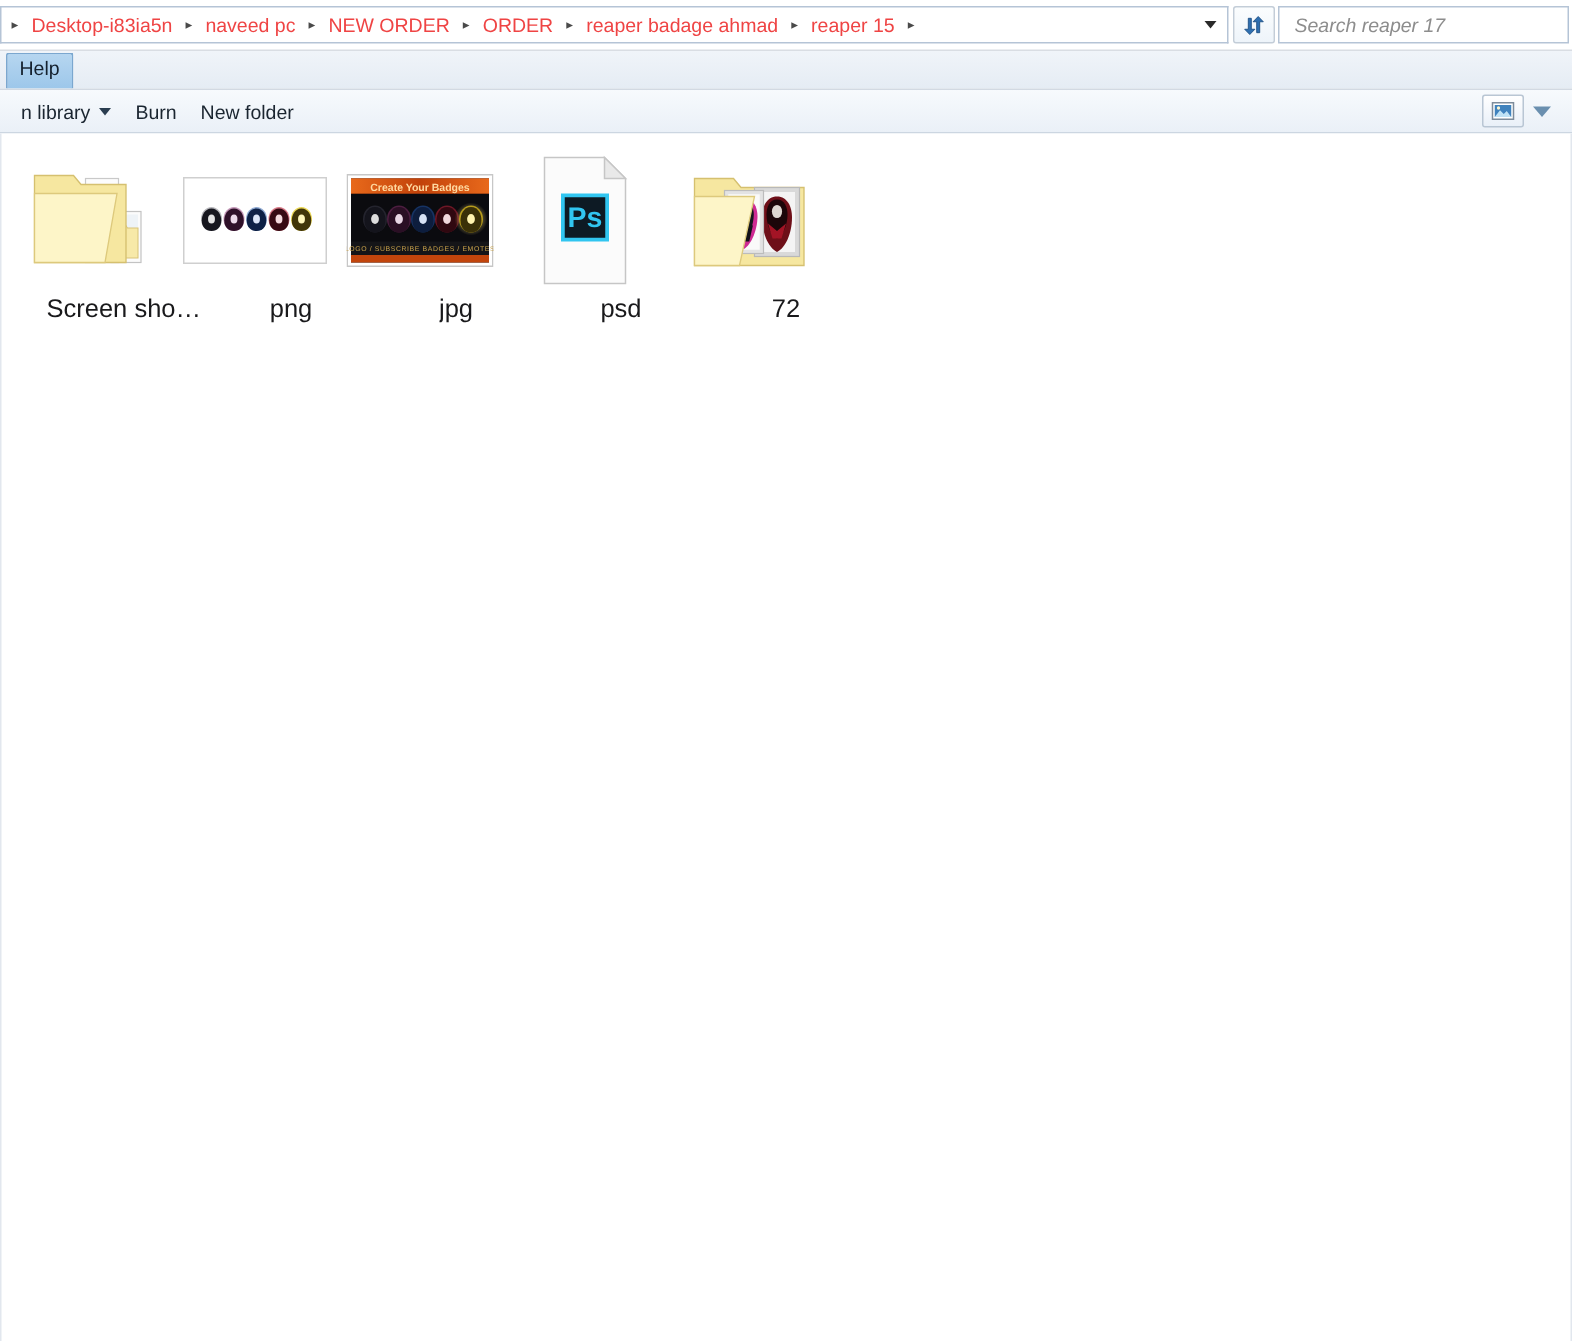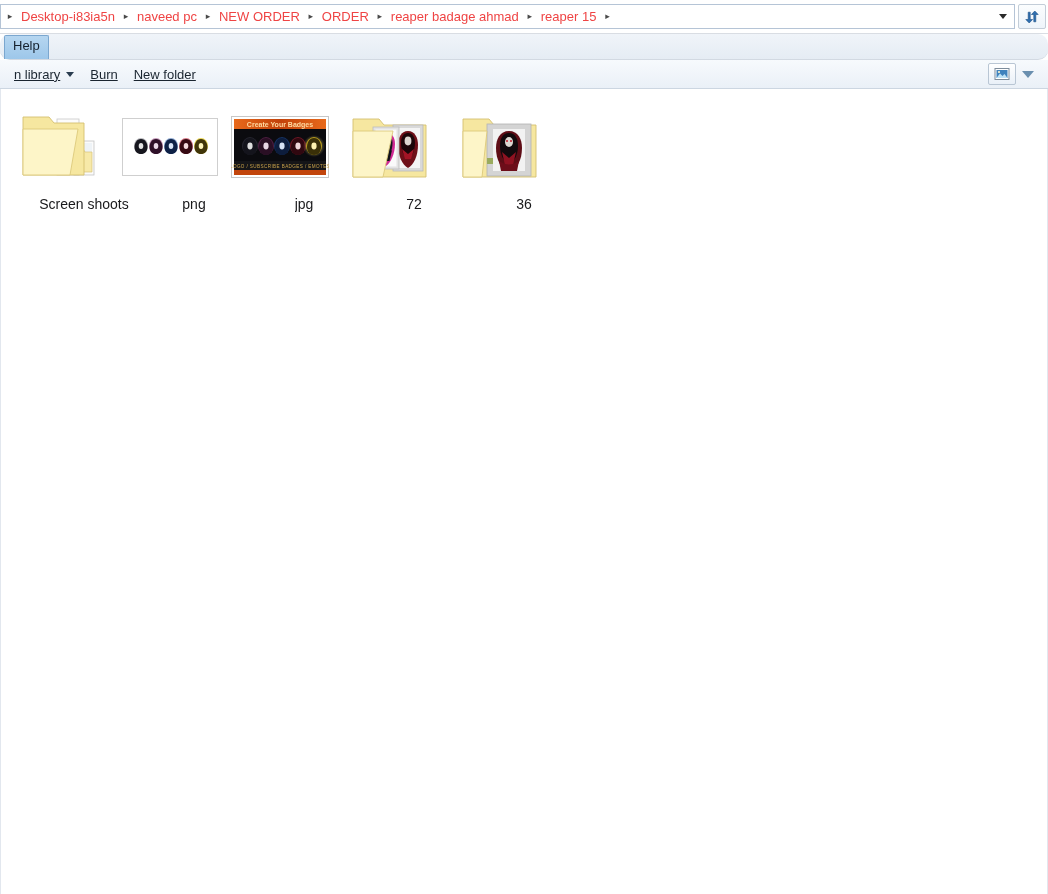--- a/index.html
+++ b/index.html
@@ -93,21 +93,20 @@
   }
 
   
   .menubar {
     height: 25px;
     background: linear-gradient(to bottom,#f0f4f9 0%,#e5ecf4 100%);
     border-bottom: 1px solid #d2d9e2;
     display: flex;
     align-items: flex-end;
     padding-left: 4px;
-    border-radius: 10px;
   }
   .menu-item {
     font-size: 13px;
     color: #15212e;
     padding: 3px 9px 4px 9px;
     line-height: 1.3;
   }
   .menu-item.active {
     background: linear-gradient(to bottom,#b6d6f0 0%,#9dc7ea 100%);
     border: 1px solid #7ba7cf;
@@ -127,21 +126,20 @@
   }
   .tb-item {
     font-size: 13px;
     color: #1a2530;
     padding: 3px 8px;
     border-radius: 2px;
     white-space: nowrap;
     display: flex;
     align-items: center;
     gap: 6px;
-    text-decoration: underline;
   }
   .tb-caret {
     width: 0; height: 0;
     border-left: 4px solid transparent;
     border-right: 4px solid transparent;
     border-top: 5px solid #2a3d50;
   }
   .tb-spacer { flex: 1 1 auto; }
   .view-btn {
     width: 26px; height: 20px;
@@ -186,21 +184,21 @@
   }
   .thumb-wrap {
     height: 100px;
     width: 104px;
     display: flex;
     align-items: center;
     justify-content: center;
     position: relative;
   }
   .item-label {
-    font-size: 14px;
+    font-size: 17px;
     color: #19191b;
     text-align: center;
     line-height: 1.1;
     max-width: 106px;
     white-space: nowrap;
     overflow: hidden;
     text-overflow: ellipsis;
     margin-left: 48px;
   }
 </style>
@@ -229,20 +227,23 @@
     <span class="caret-dn"></span>
   </div>
 
   <div class="refresh-btn">
     <svg width="16" height="16" viewBox="0 0 16 16">
       <path d="M4.2 3.2 L4.2 10.5 L1.8 10.5 L5.2 14.0 L8.6 10.5 L6.2 10.5 L6.2 3.2 Z" fill="#2f6fb0" stroke="#1d4f85" stroke-width="0.6"></path>
       <path d="M11.8 12.8 L11.8 5.5 L14.2 5.5 L10.8 2.0 L7.4 5.5 L9.8 5.5 L9.8 12.8 Z" fill="#2f6fb0" stroke="#1d4f85" stroke-width="0.6"></path>
     </svg>
   </div>
 
+  <div class="searchbox">
+    <span class="ph">Search reaper 17</span>
+  </div>
 </div>
 
 <div class="menubar">
   <div class="menu-item active">Help</div>
 </div>
 
 <div class="toolbar">
   <div class="tb-item">
     <span>n library</span>
     <span class="tb-caret"></span>
@@ -367,20 +368,32 @@
           </g>
 
           <rect x="3" y="45" width="92" height="9" fill="#151518"></rect>
           <text x="49" y="51.5" font-family="Liberation Sans, sans-serif" font-size="4.6" fill="#c9a24a" text-anchor="middle" letter-spacing="0.4">LOGO / SUBSCRIBE BADGES / EMOTES</text>
           <rect x="3" y="54" width="92" height="5" fill="#c2450c"></rect>
         </svg>
       </div>
       <div class="item-label">jpg</div>
     </div>
 
+    <div class="item">
+      <div class="thumb-wrap">
+        <svg width="66" height="88" viewBox="0 0 66 88">
+          <path d="M6 2 h40 l14 14 v70 h-54 z" fill="#fbfbfb" stroke="#c6c6c6" stroke-width="1"></path>
+          <path d="M46 2 v14 h14 z" fill="#e9e9e9" stroke="#c6c6c6" stroke-width="1"></path>
+          <rect x="17" y="26" width="32" height="32" fill="#31c5f0"></rect>
+          <rect x="19.5" y="28.5" width="27" height="27" fill="#0d1a24"></rect>
+          <text x="33" y="48" font-family="Liberation Sans, sans-serif" font-size="19" font-weight="bold" fill="#31c5f0" text-anchor="middle">Ps</text>
+        </svg>
+      </div>
+      <div class="item-label">psd</div>
+    </div>
 
     <div class="item">
       <div class="thumb-wrap">
         <svg width="86" height="84" viewBox="0 0 86 84">
           <path d="M6 14 h26 l5 6 h42 v52 h-73 z" fill="#f6e7a0" stroke="#d5c06f" stroke-width="0.9"></path>
 
           <g>
             <rect x="46" y="20" width="30" height="46" fill="#d9d9d9" stroke="#b8b8b8" stroke-width="0.8"></rect>
             <rect x="49" y="23" width="24" height="40" fill="#f4f4f4"></rect>
             <path d="M61 26 c7 0 10 7 10 14 c0 10 -4 20 -10 23 c-6 -3 -10 -13 -10 -23 c0 -7 3 -14 10 -14 z" fill="#6e0f18"></path>
@@ -398,36 +411,15 @@
             <path d="M33 45 l6 5 l6 -5 l-2.5 11 h-7 z" fill="#111118"></path>
           </g>
 
           <path d="M6 26 h40 l-10 46 h-30 z" fill="#fdf5c8" stroke="#ddc97c" stroke-width="0.9"></path>
         </svg>
       </div>
       <div class="item-label">72</div>
     </div>
 
 
-    <div class="item">
-      <div class="thumb-wrap">
-        <svg width="86" height="84" viewBox="0 0 86 84">
-          <path d="M6 14 h26 l5 6 h42 v52 h-73 z" fill="#f6e7a0" stroke="#d5c06f" stroke-width="0.9"></path>
-          <g>
-            <rect x="30" y="19" width="44" height="52" fill="#d4d4d4" stroke="#b2b2b2" stroke-width="0.8"></rect>
-            <rect x="36" y="24" width="32" height="42" fill="#f2f2f2"></rect>
-            <path d="M52 26 c9 0 13 8 13 17 c0 12 -5 21 -13 23 c-8 -2 -13 -11 -13 -23 c0 -9 4 -17 13 -17 z" fill="#5e0d16"></path>
-            <path d="M52 28 c6.5 0 9 6 9 13 c0 9 -4 16 -9 18 c-5 -2 -9 -9 -9 -18 c0 -7 2.5 -13 9 -13 z" fill="#120a0d"></path>
-            <ellipse cx="52" cy="37" rx="4" ry="5" fill="#dcd7d1"></ellipse>
-            <circle cx="50" cy="36" r="1" fill="#c21d2c"></circle>
-            <circle cx="54" cy="36" r="1" fill="#c21d2c"></circle>
-            <path d="M45 47 l7 6 l7 -6 l-3 13 h-8 z" fill="#8f1221"></path>
-            <path d="M42 56 q10 7 20 0 l-2 10 h-16 z" fill="#6d0d19"></path>
-            <rect x="30" y="53" width="6" height="6" fill="#9aab5e"></rect>
-          </g>
-          <path d="M6 26 h24 l-5 46 h-19 z" fill="#fdf5c8" stroke="#ddc97c" stroke-width="0.9"></path>
-        </svg>
-      </div>
-      <div class="item-label">36</div>
-    </div>
 
   </div>
 </div>
 
 </body></html>

